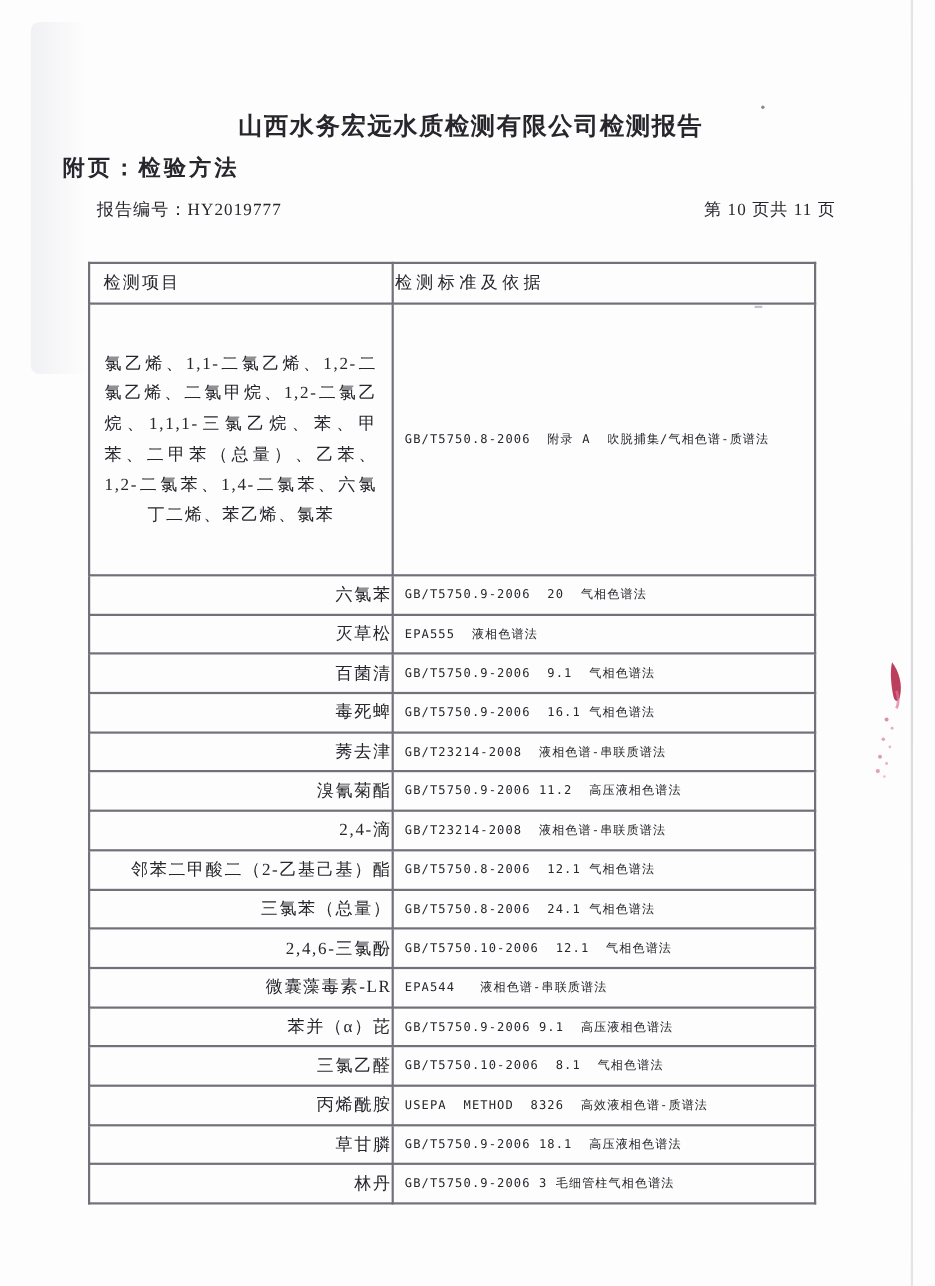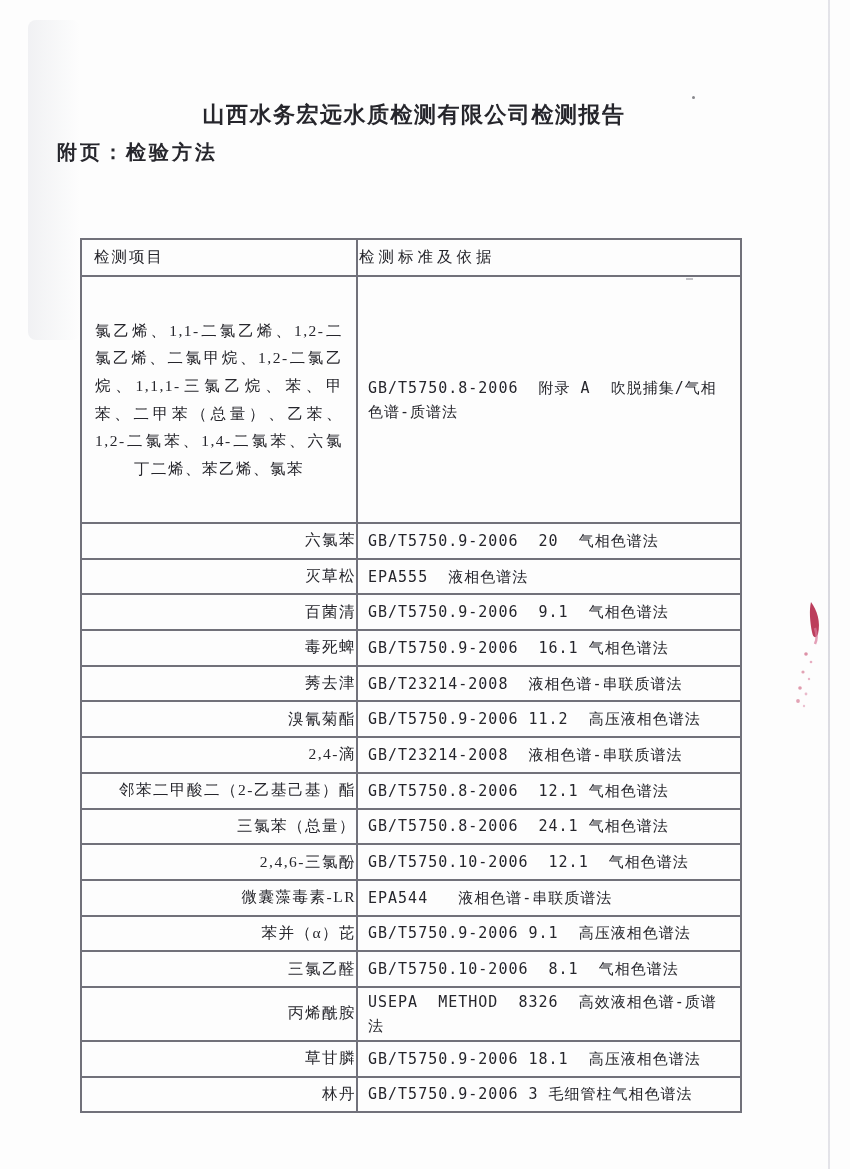--- a/index.html
+++ b/index.html
@@ -16,21 +16,21 @@
   .left-smudge{
     position:absolute;left:28px;top:20px;width:52px;height:320px;
     background:linear-gradient(90deg, rgba(150,155,175,0.12), rgba(150,155,175,0));
     border-radius:8px;
   }
   .speck1{position:absolute;left:686px;top:278px;width:7px;height:2px;background:#9a9aa2;opacity:.6;}
   .speck2{position:absolute;left:692px;top:96px;width:3px;height:3px;background:#55555c;opacity:.7;border-radius:50%;}
   .speck3{position:absolute;left:236px;top:462px;width:3px;height:3px;background:#8a8a92;opacity:.6;border-radius:50%;}
 
   .title{
-    position:absolute;top:100px;left:4px;width:820px;
+    position:absolute;top:100px;left:18px;width:820px;
     text-align:center;font-size:22px;font-weight:bold;letter-spacing:1.5px;
   }
   .attachment{
     position:absolute;top:139px;left:57px;
     font-size:20px;font-weight:bold;letter-spacing:3px;
   }
   .meta{
     position:absolute;top:180px;left:88px;width:672px;
     display:flex;justify-content:space-between;
     font-size:15.5px;letter-spacing:1px;
@@ -59,21 +59,21 @@
   }
   td.item-cell{
     text-align:right;font-size:15.5px;letter-spacing:1.5px;
     padding:2px 0;
   }
   tr.tall td.item-cell{
     text-align:justify;text-align-last:center;
     line-height:1.78;padding:6px 13px;
   }
   td.standard-cell{
-    text-align:left;font-size:15px;
+    text-align:left;font-size:11px;
     font-family:"DejaVu Sans Mono", monospace;
     letter-spacing:1px;
     padding:2px 8px 2px 10px;
     white-space:pre-wrap;
     line-height:1.6;
   }
 
   
   .scan-line{
     position:absolute;left:828px;top:0;width:2px;height:1169px;
@@ -87,20 +87,24 @@
 <div class="page">
 
   <div class="left-smudge"></div>
   <div class="speck1"></div>
   <div class="speck2"></div>
   <div class="speck3"></div>
 
   <div class="title">山西水务宏远水质检测有限公司检测报告</div>
   <div class="attachment">附页：检验方法</div>
 
+  <div class="meta">
+    <span>报告编号：HY2019777</span>
+    <span>第 10 页共 11 页</span>
+  </div>
 
   <table class="methods">
     <colgroup>
         <col class="c-item">
         <col class="c-std">
       </colgroup>
     <thead>
       <tr>
         <th class="h-item">检测项目</th>
         <th class="h-std">检测标准及依据</th>

